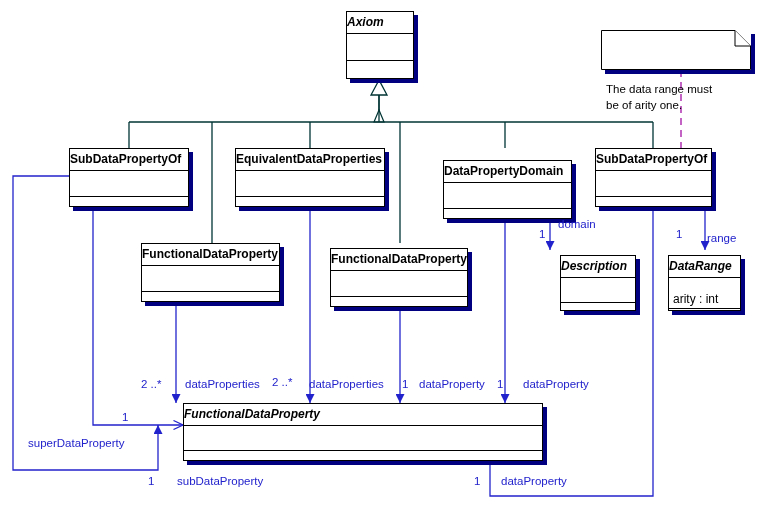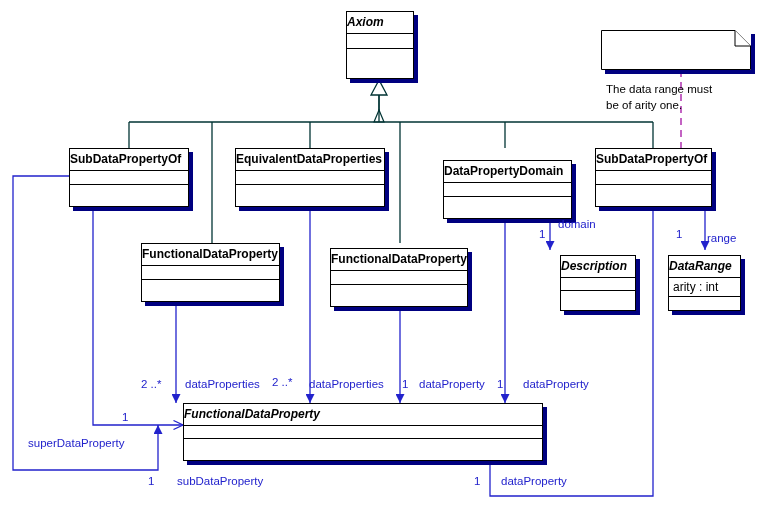--- a/index.html
+++ b/index.html
@@ -6,21 +6,21 @@
   body{width:759px;height:527px;overflow:hidden;
        font-family:"Liberation Sans","DejaVu Sans",sans-serif;}
   #diagram{position:relative;width:759px;height:527px;}
   svg{position:absolute;left:0;top:0;}
   .uml-box{position:absolute;box-sizing:border-box;background:#ffffff;
            border:1px solid #000000;box-shadow:4px 4px 0 0 #000080;}
   .uml-name{height:21px;line-height:21px;
             font-size:12px;font-weight:bold;color:#000000;
             border-bottom:1px solid #000000;white-space:nowrap;overflow:hidden;}
   .uml-name.abstract{font-style:italic;}
-  .uml-attrs{border-bottom:1px solid #000000;}
+  .uml-attrs{border-bottom:1px solid #000000;margin-top:12px;}
   .uml-attr{height:18px;line-height:18px;font-size:12px;padding-left:4px;
             color:#000000;white-space:nowrap;}
   .uml-ops{}
   .note{position:absolute;box-sizing:border-box;background:#ffffff;
         box-shadow:4px 4px 0 0 #000080;}
   .note-text{position:absolute;left:5px;top:4px;font-size:11.5px;
              color:#000000;line-height:16px;width:132px;margin-top:47px;}
   .lbl{position:absolute;font-size:11.5px;color:#2222cc;white-space:nowrap;}
   .lbl.mult{color:#2222cc;}
 </style>

